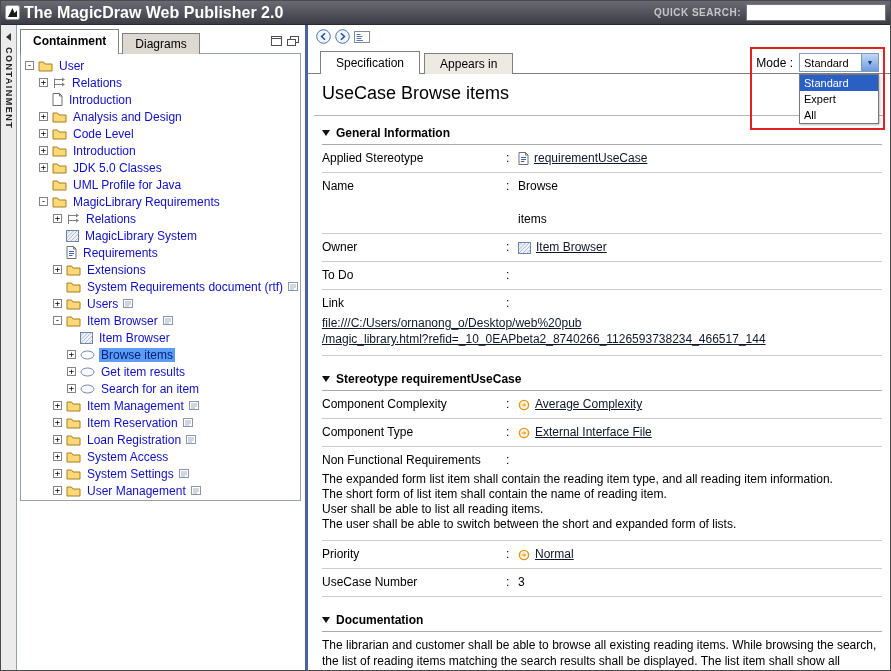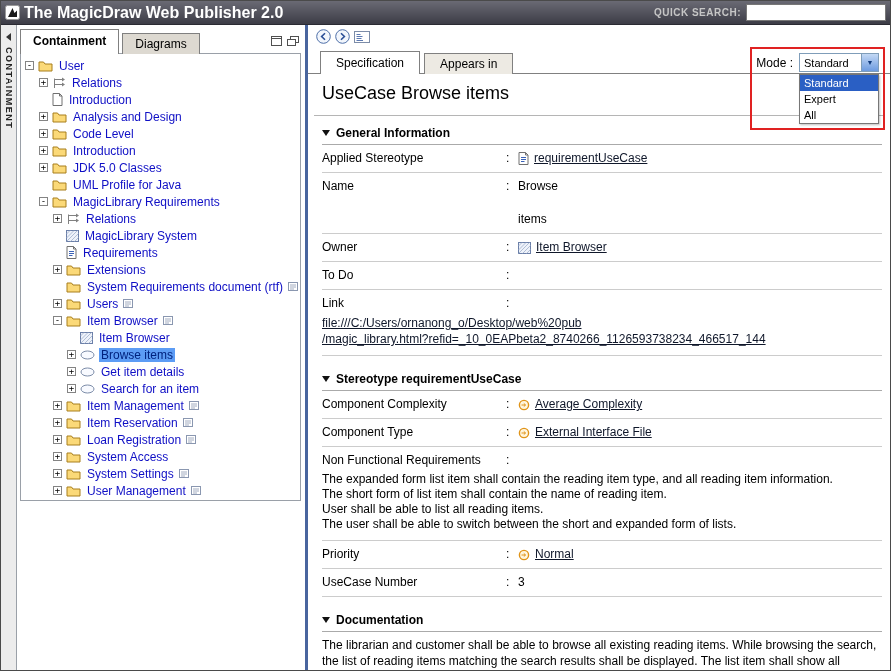--- a/index.html
+++ b/index.html
@@ -269,21 +269,21 @@
         <span class="icn"><svg width="15" height="10">
             <ellipse cx="7.5" cy="5" rx="6.5" ry="4" fill="#f8faff" stroke="#7c8ca8"></ellipse>
           </svg></span>
         <span class="tlabel">Browse items</span>
       </div>
       <div class="trow" style="padding-left: 46px;">
         <span class="expander plus">+</span>
         <span class="icn"><svg width="15" height="10">
             <ellipse cx="7.5" cy="5" rx="6.5" ry="4" fill="#f8faff" stroke="#7c8ca8"></ellipse>
           </svg></span>
-        <span class="tlabel">Get item details</span>
+        <span class="tlabel">Get item results</span>
       </div>
       <div class="trow" style="padding-left: 46px;">
         <span class="expander plus">+</span>
         <span class="icn"><svg width="15" height="10">
             <ellipse cx="7.5" cy="5" rx="6.5" ry="4" fill="#f8faff" stroke="#7c8ca8"></ellipse>
           </svg></span>
         <span class="tlabel">Search for an item</span>
       </div>
       <div class="trow" style="padding-left: 32px;">
         <span class="expander plus">+</span>

